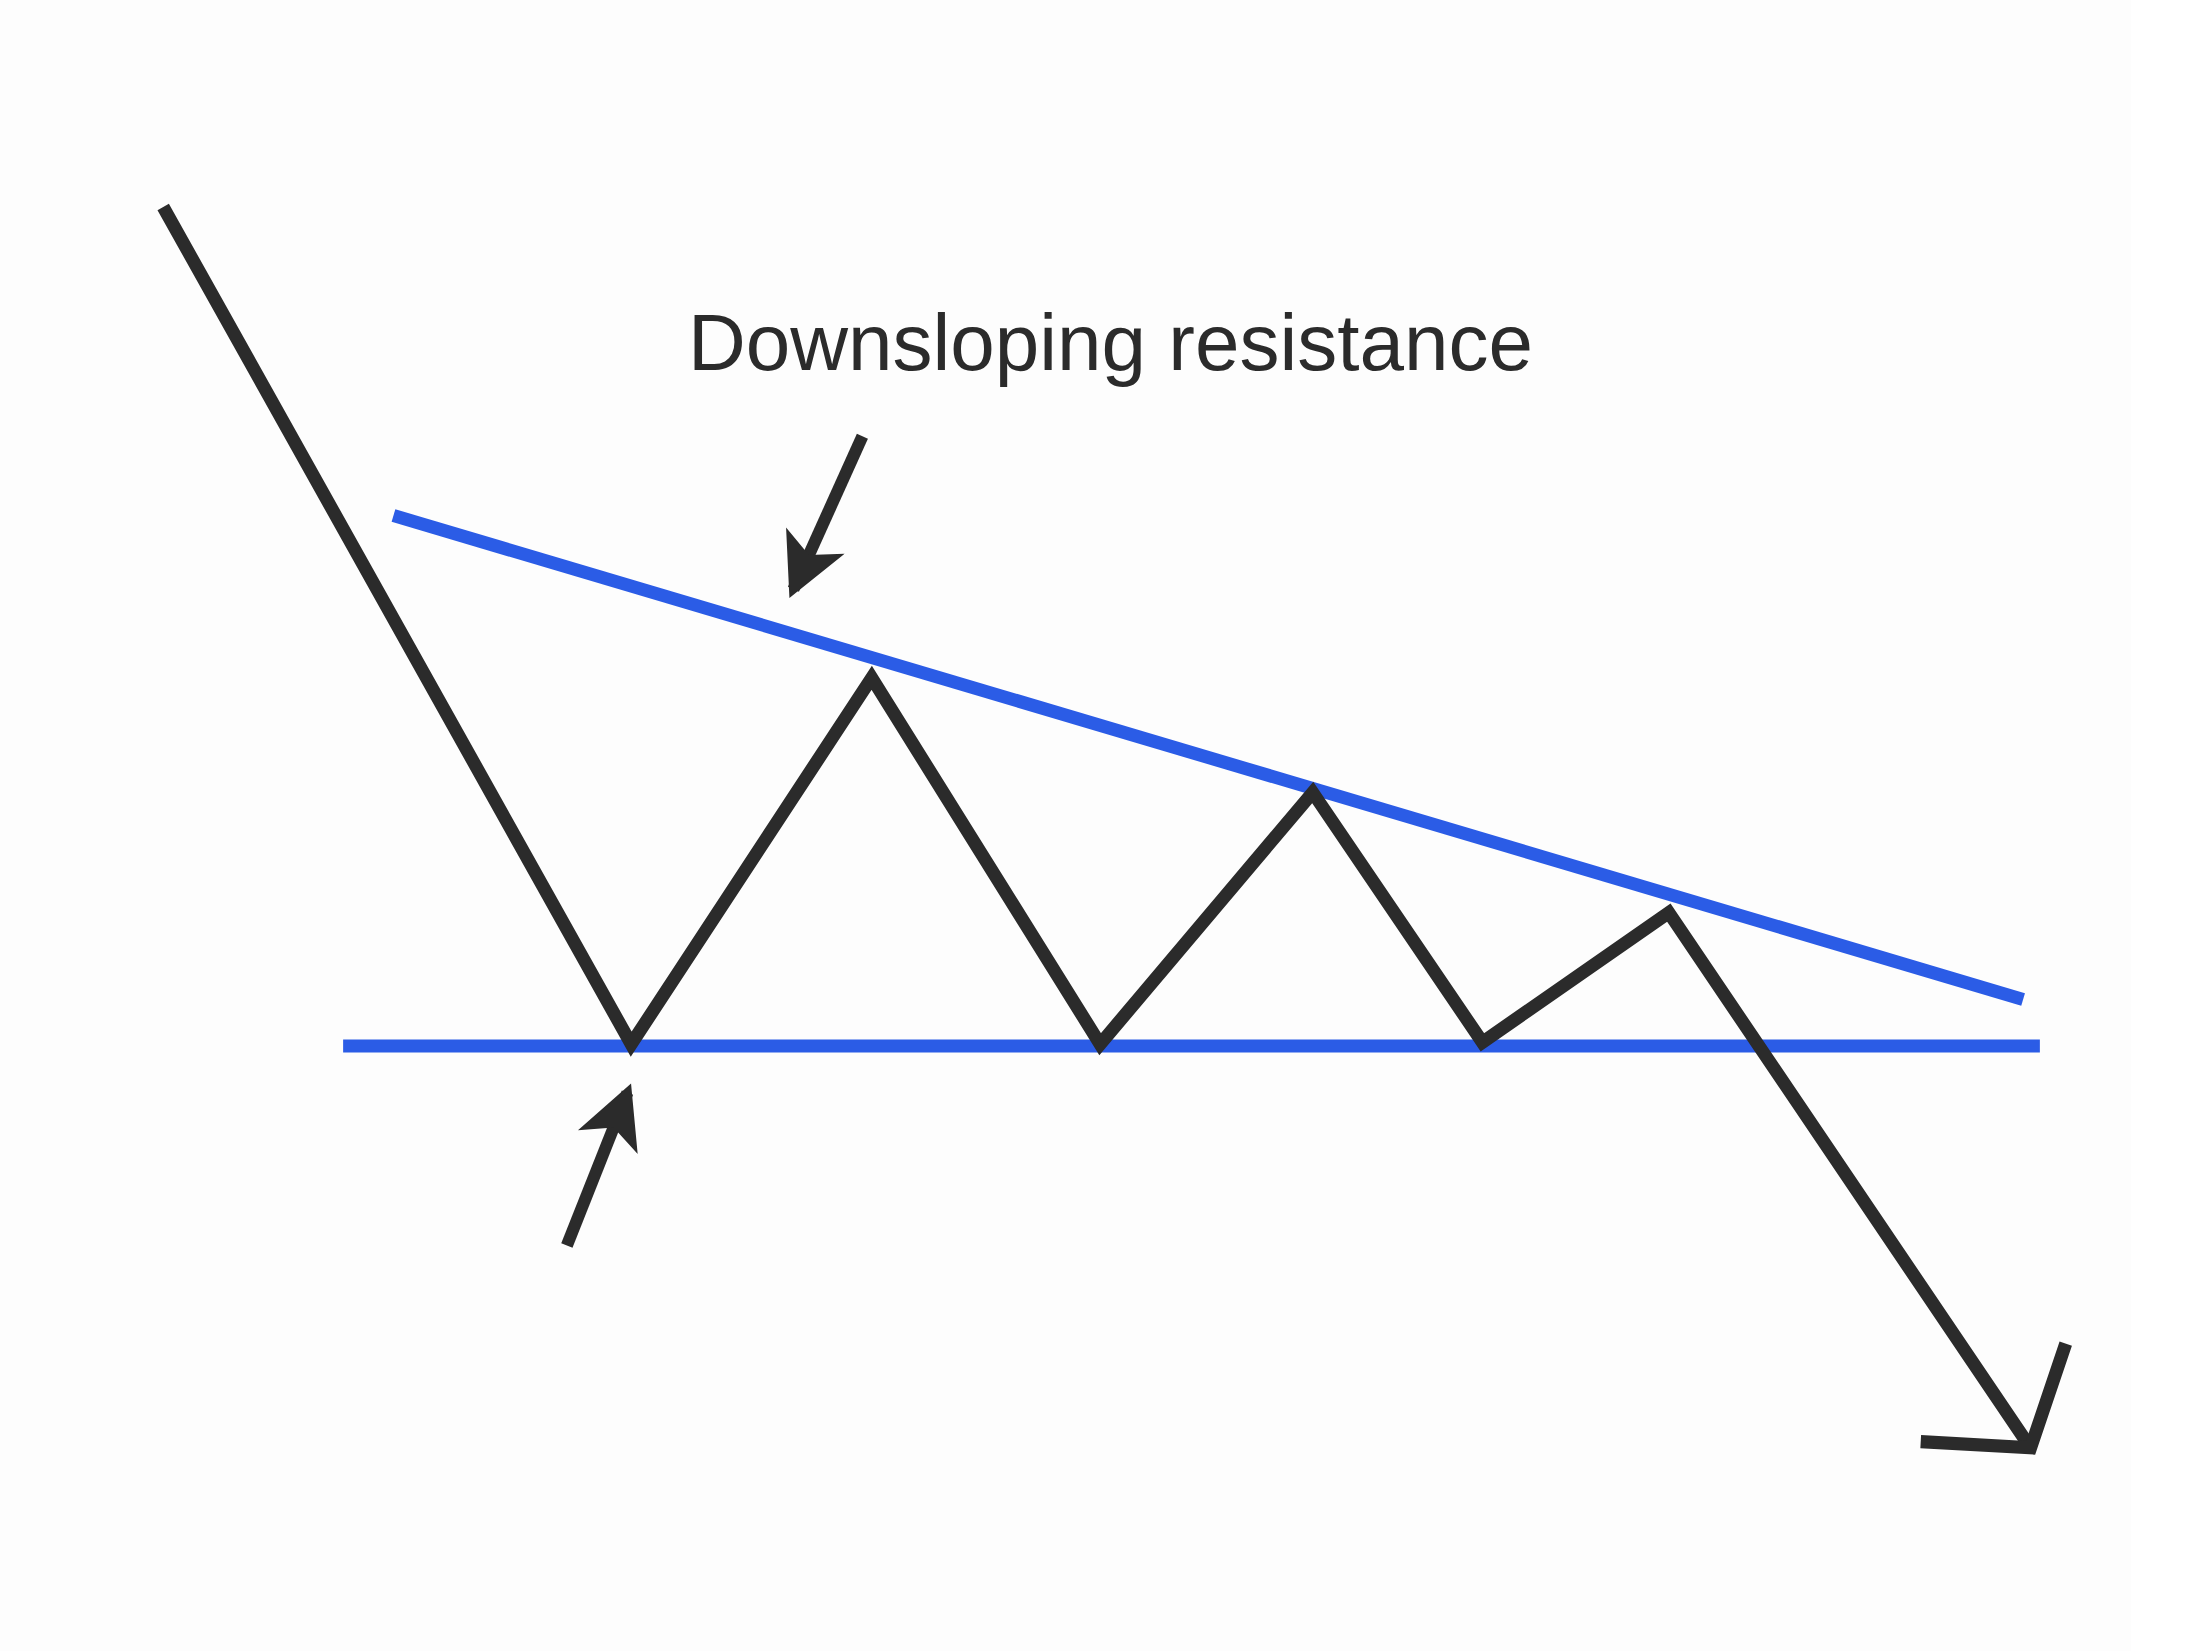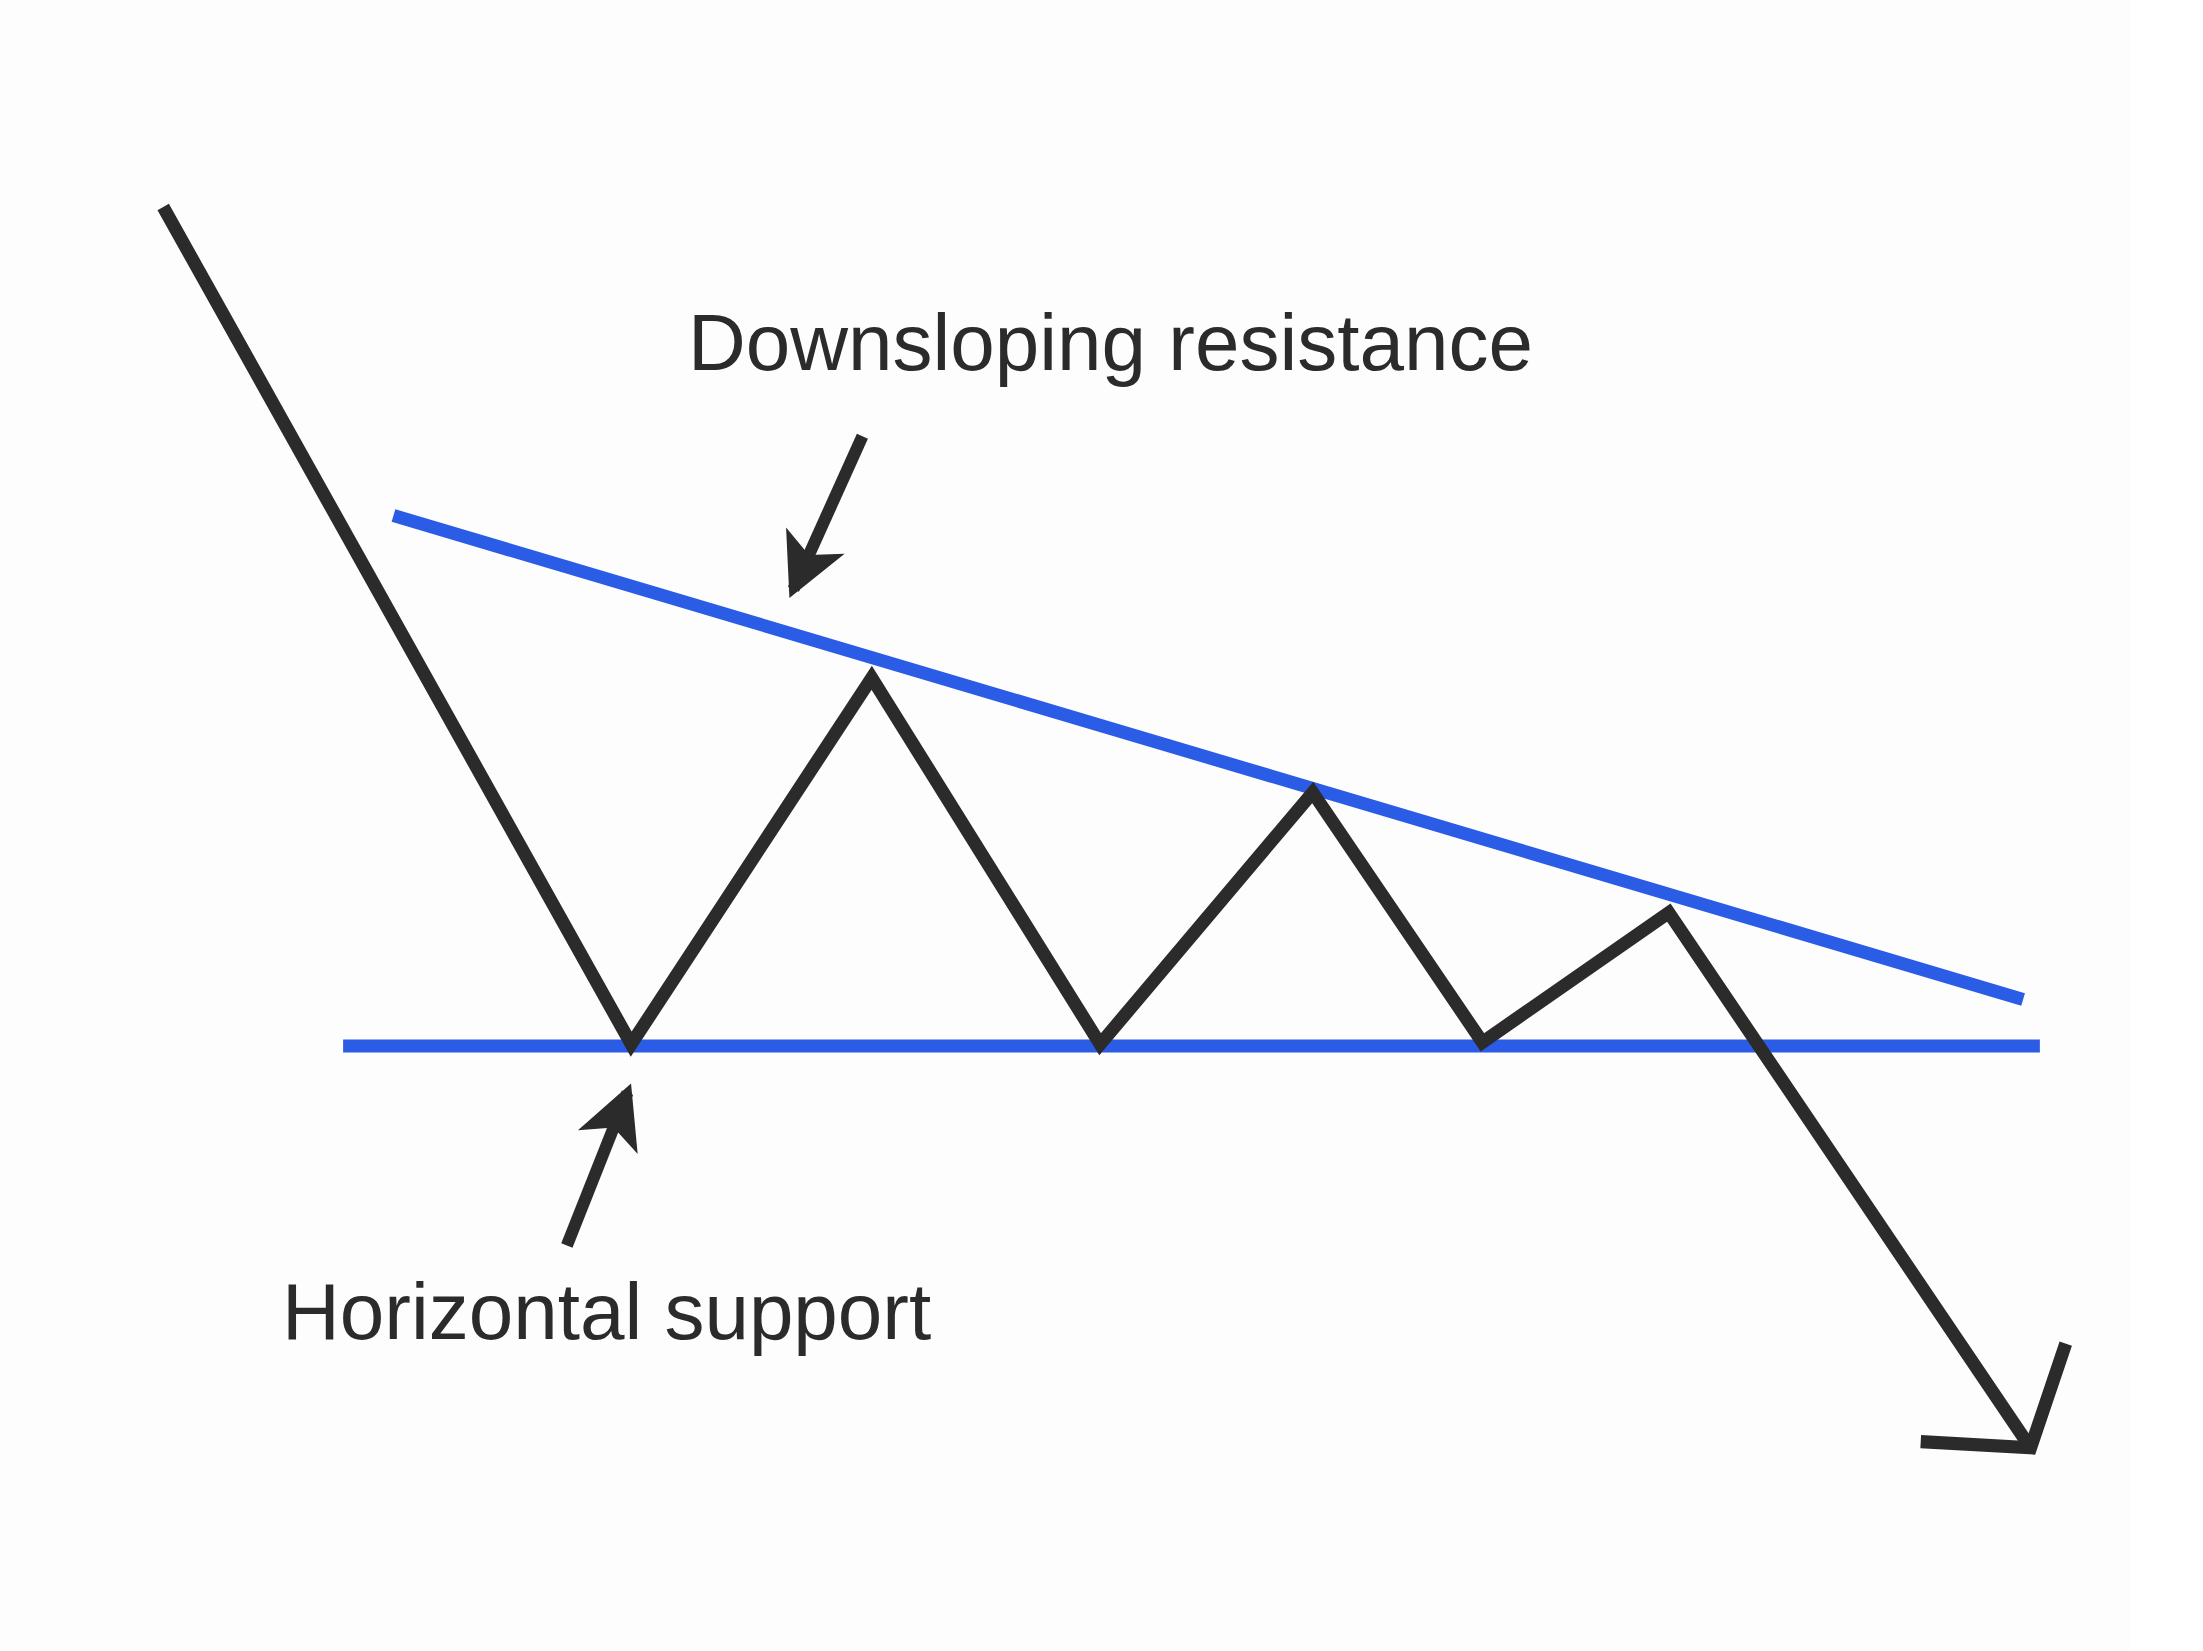--- a/index.html
+++ b/index.html
@@ -63,16 +63,15 @@
 
     <polyline id="breakdown-arrowhead" fill="none" stroke="#2b2b2b" stroke-width="14" stroke-linecap="butt" stroke-linejoin="miter" points="2060.1875516513746,1546.3496606024564 2178,1553 2215.744669455658,1441.1995530971226"></polyline>
 
     <line id="arrow-resistance" stroke="#2b2b2b" stroke-width="13" marker-end="url(#solid-arrowhead)" x1="925" y1="468" x2="851" y2="632"></line>
 
     <line id="arrow-support" stroke="#2b2b2b" stroke-width="13" marker-end="url(#solid-arrowhead)" x1="608" y1="1336" x2="673" y2="1172"></line>
   </svg>
 
   <div class="chart-label" id="label-resistance">Downsloping resistance</div>
 
-  <div class="chart-label" id="label-support">Horizontal support</div>
 
 </div>
 
 
 </body></html>

